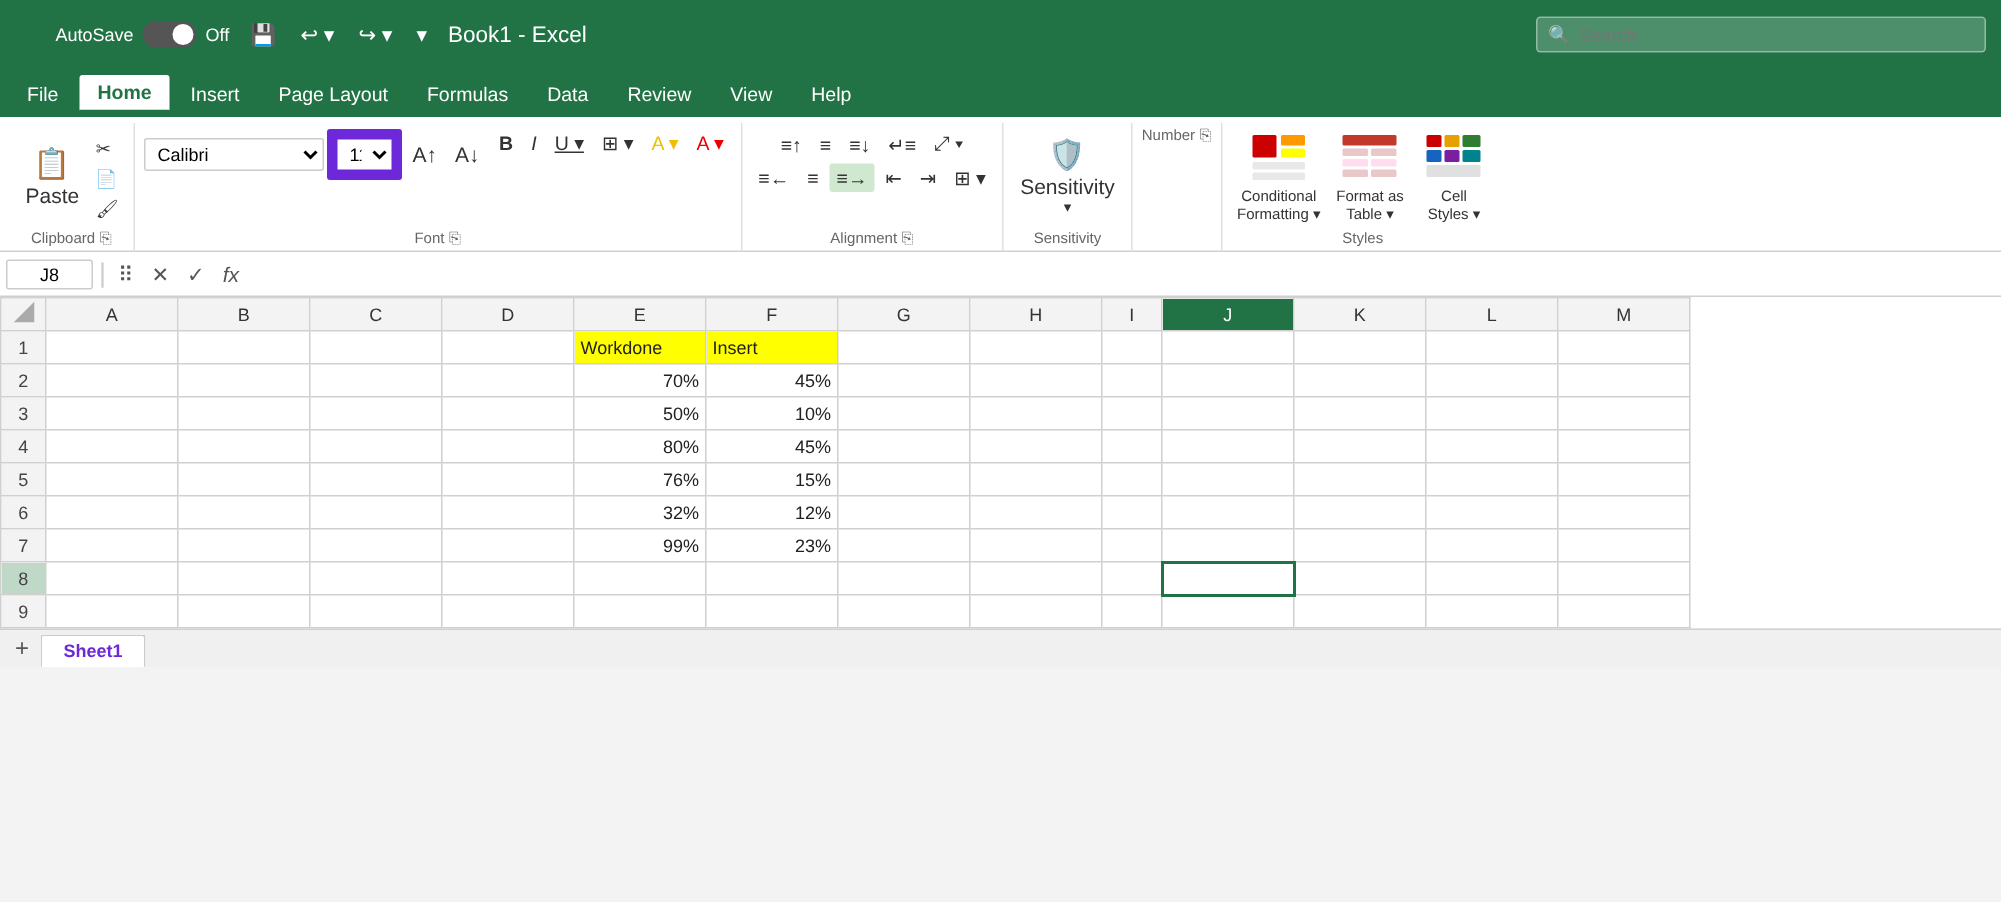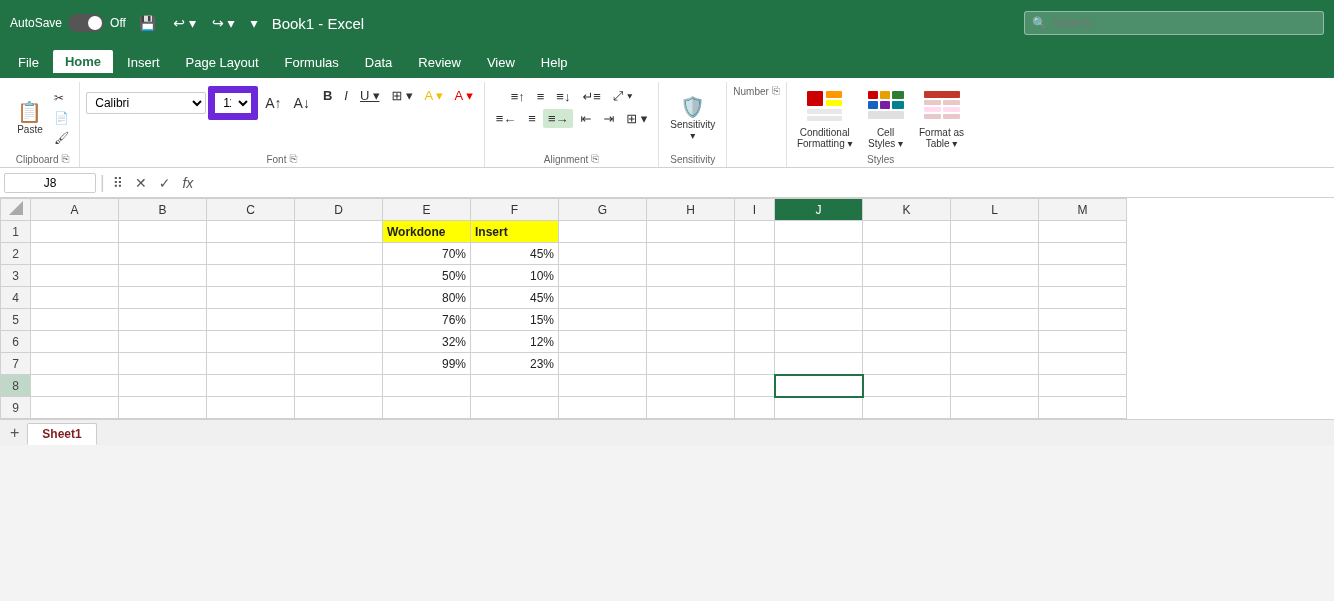--- a/index.html
+++ b/index.html
@@ -14,20 +14,21 @@
       align-items: center;
       padding: 0 10px;
       gap: 8px;
     }
     #autosave-area {
       display: flex;
       align-items: center;
       gap: 6px;
       font-size: 12px;
       color: white;
+      margin-left: 27px;
     }
     .toggle-switch {
       background: #555;
       border-radius: 10px;
       width: 36px;
       height: 18px;
       display: inline-flex;
       align-items: center;
       padding: 2px;
       cursor: pointer;
@@ -151,21 +152,21 @@
       border-radius: 2px;
       display: flex;
       flex-direction: column;
       align-items: center;
       font-size: 11px;
       color: #333;
       min-width: 36px;
       text-align: center;
     }
     .ribbon-btn .icon { font-size: 20px; line-height: 1; }
-    .ribbon-btn .lbl { font-size: 10px; margin-top: 2px; white-space: nowrap; }
+    .ribbon-btn .lbl { font-size: 14px; margin-top: 2px; white-space: nowrap; }
     .ribbon-small-btn {
       background: transparent;
       border: none;
       cursor: pointer;
       padding: 2px 4px;
       border-radius: 2px;
       font-size: 12px;
       color: #333;
       display: flex;
       align-items: center;
@@ -236,21 +237,21 @@
       border-bottom: 1px solid #d0d0d0;
       height: 30px;
       display: flex;
       align-items: center;
       padding: 0 4px;
       gap: 4px;
     }
     #cell-ref {
       border: 1px solid #ccc;
       border-radius: 2px;
-      width: 92px;
+      width: 58px;
       font-size: 12px;
       padding: 2px 5px;
       text-align: center;
     }
     #formula-divider { color: #ccc; font-size: 18px; }
     .formula-icon-btn {
       background: none;
       border: none;
       cursor: pointer;
       font-size: 14px;
@@ -312,21 +313,21 @@
       background: #217346 !important;
       color: white !important;
     }
     .row-header-selected {
       background: #c0d8c8 !important;
     }
     .cell-active {
       outline: 2px solid #217346;
       outline-offset: -1px;
     }
-    .header-yellow { background: #ffff00 !important; font-weight: bold; }
+    .header-yellow { background: #ffff00 !important; font-weight: normal; }
     .data-right { text-align: right; }
 
     
     #sheet-tabs {
       background: #f0f0f0;
       border-top: 1px solid #d0d0d0;
       height: 26px;
       display: flex;
       align-items: flex-end;
       padding: 0 4px;
@@ -337,21 +338,21 @@
       border: 1px solid #ccc;
       border-bottom: none;
       padding: 3px 14px;
       font-size: 12px;
       cursor: pointer;
       border-radius: 2px 2px 0 0;
     }
     .sheet-tab.active {
       background: white;
       border-bottom: 1px solid white;
-      color: #7f1d1d;
+      color: #6d28d9;
       font-weight: 600;
     }
     .add-sheet-btn {
       background: none;
       border: none;
       font-size: 16px;
       cursor: pointer;
       color: #555;
       padding: 0 6px;
       line-height: 1;
@@ -498,42 +499,42 @@
           <rect x="21" y="2" width="16" height="7" fill="#f90" rx="1"></rect>
           <rect x="21" y="11" width="16" height="6" fill="#ff0" rx="1"></rect>
           <rect x="2" y="20" width="35" height="5" fill="#e8e8e8" rx="1"></rect>
           <rect x="2" y="27" width="35" height="5" fill="#e8e8e8" rx="1"></rect>
         </svg>
         <span style="white-space:nowrap;">Conditional<br>Formatting ▾</span>
       </button>
 
       <button class="cond-fmt-btn">
         <svg class="cond-fmt-icon" viewBox="0 0 40 36">
+          <rect x="2" y="2" width="36" height="7" fill="#c0392b" rx="1"></rect>
+          <rect x="2" y="11" width="17" height="5" fill="#e8c8c8" rx="1"></rect>
+          <rect x="21" y="11" width="17" height="5" fill="#e8c8c8" rx="1"></rect>
+          <rect x="2" y="18" width="17" height="5" fill="#fde" rx="1"></rect>
+          <rect x="21" y="18" width="17" height="5" fill="#fde" rx="1"></rect>
+          <rect x="2" y="25" width="17" height="5" fill="#e8c8c8" rx="1"></rect>
+          <rect x="21" y="25" width="17" height="5" fill="#e8c8c8" rx="1"></rect>
+        </svg>
+        <span style="white-space:nowrap;">Format as<br>Table ▾</span>
+      </button>
+
+      <button class="cond-fmt-btn">
+        <svg class="cond-fmt-icon" viewBox="0 0 40 36">
           <rect x="2" y="2" width="10" height="8" fill="#c00" rx="1"></rect>
           <rect x="14" y="2" width="10" height="8" fill="#e8a000" rx="1"></rect>
           <rect x="26" y="2" width="12" height="8" fill="#2e7d32" rx="1"></rect>
           <rect x="2" y="12" width="10" height="8" fill="#1565c0" rx="1"></rect>
           <rect x="14" y="12" width="10" height="8" fill="#7b1fa2" rx="1"></rect>
           <rect x="26" y="12" width="12" height="8" fill="#00838f" rx="1"></rect>
           <rect x="2" y="22" width="36" height="8" fill="#e0e0e0" rx="1"></rect>
         </svg>
         <span style="white-space:nowrap;">Cell<br>Styles ▾</span>
-      </button>
-
-      <button class="cond-fmt-btn">
-        <svg class="cond-fmt-icon" viewBox="0 0 40 36">
-          <rect x="2" y="2" width="36" height="7" fill="#c0392b" rx="1"></rect>
-          <rect x="2" y="11" width="17" height="5" fill="#e8c8c8" rx="1"></rect>
-          <rect x="21" y="11" width="17" height="5" fill="#e8c8c8" rx="1"></rect>
-          <rect x="2" y="18" width="17" height="5" fill="#fde" rx="1"></rect>
-          <rect x="21" y="18" width="17" height="5" fill="#fde" rx="1"></rect>
-          <rect x="2" y="25" width="17" height="5" fill="#e8c8c8" rx="1"></rect>
-          <rect x="21" y="25" width="17" height="5" fill="#e8c8c8" rx="1"></rect>
-        </svg>
-        <span style="white-space:nowrap;">Format as<br>Table ▾</span>
       </button>
     </div>
     <div class="ribbon-group-label">Styles</div>
   </div>
 
 </div>
 
 <div id="formula-bar">
   <input id="cell-ref" type="text" value="J8" style="">
   <span id="formula-divider">|</span>

